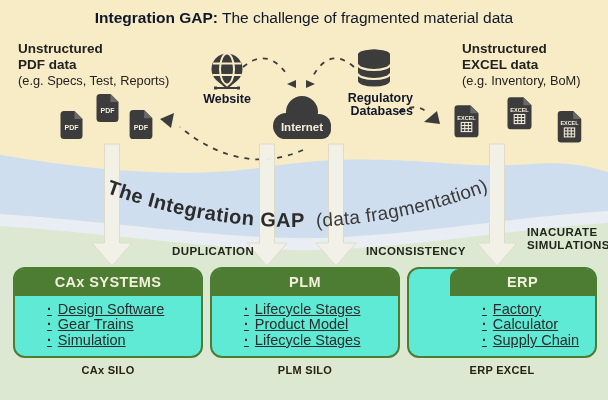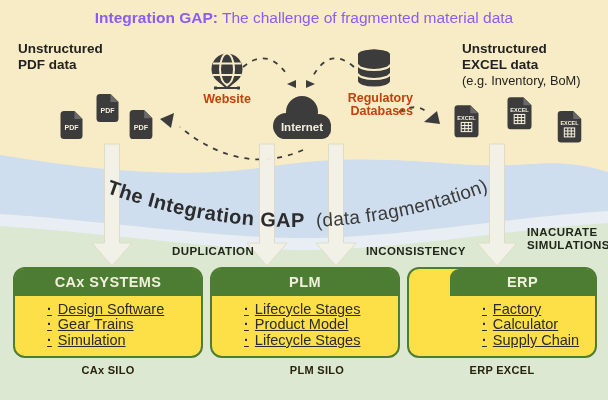--- a/index.html
+++ b/index.html
@@ -5,32 +5,32 @@
   html,body{margin:0;padding:0;}
   body{font-family:"Liberation Sans", sans-serif;}
   #stage{position:relative;width:608px;height:400px;background:#f8ecc6;overflow:hidden;}
   #stage svg{display:block;}
   .abs{position:absolute;}
   
   #bg{position:absolute;left:0;top:0;}
   .band-bold{font-weight:bold;font-size:20px;fill:#2c2c2c;letter-spacing:.5px;}
   .band-reg{font-weight:normal;font-size:19px;fill:#3a3a3a;letter-spacing:.3px;}
   
-  .title{left:0;top:9px;width:608px;text-align:center;font-size:15.5px;color:#8b5cf6;}
+  .title{left:0;top:9px;width:608px;text-align:center;font-size:15.5px;color:#0f172a;}
   .title .b{font-weight:bold;}
   
   .src-head{color:#222;line-height:16px;font-size:13.5px;}
   .src-head .bold{font-weight:bold;}
   .src-head .sub{font-weight:normal;font-size:12.8px;line-height:15px;}
   
-  .net-label{text-align:center;font-weight:bold;font-size:12.5px;color:#c2410c;line-height:13px;}
+  .net-label{text-align:center;font-weight:bold;font-size:12.5px;color:#0f172a;line-height:13px;}
   
   .gap-label{font-weight:bold;font-size:11.5px;color:#20261a;letter-spacing:.4px;line-height:13px;}
   
-  .silo-box{position:absolute;top:267px;width:190px;height:91px;background:#fde047;border:2px solid #4c7d33;border-radius:12px;box-sizing:border-box;}
+  .silo-box{position:absolute;top:267px;width:190px;height:91px;background:#5eead4;border:2px solid #4c7d33;border-radius:12px;box-sizing:border-box;}
   .silo-header{background:#4c7d33;color:#f2efdd;font-weight:bold;font-size:14.5px;text-align:center;padding:5px 0 6px 0;border-radius:9px 9px 0 0;letter-spacing:.4px;}
   .silo-items{padding:6px 0 0 32px;font-size:14.5px;color:#2b2b2b;line-height:15.4px;text-decoration:underline;}
   .silo-item::before{content:"\00B7";padding-right:6px;font-weight:bold;}
   .silo-label{position:absolute;top:364px;width:190px;text-align:center;font-weight:bold;font-size:11px;color:#29220f;letter-spacing:.3px;}
   
   .doc-label{font-weight:bold;fill:#f6f0dc;}
   .cloud-label{font-weight:bold;font-size:11.5px;fill:#f3eedd;}
 </style>
 </head>
 <body>
@@ -77,20 +77,21 @@
     </text>
   </svg>
 
   <div class="abs title">
     <span class="b">Integration GAP:</span><span> The challenge of fragmented material data</span>
   </div>
 
   <div class="abs src-head" style="left:18px;top:41px;">
     <div class="bold">Unstructured</div>
     <div class="bold">PDF data</div>
+    <div class="sub">(e.g. Specs, Test, Reports)</div>
   </div>
 
   <div class="abs src-head" style="left:462px;top:41px;">
     <div class="bold">Unstructured</div>
     <div class="bold">EXCEL data</div>
     <div class="sub">(e.g. Inventory, BoM)</div>
   </div>
 
   <div class="abs" style="left:206px;top:50px;">
     <svg width="42" height="44" viewBox="0 0 42 44">
@@ -221,16 +222,16 @@
   <div class="silo-box" style="left:407px;padding-left:41px;">
     <div class="silo-header">ERP</div>
     <div class="silo-items">
       <div class="silo-item">Factory</div>
       <div class="silo-item">Calculator</div>
       <div class="silo-item">Supply Chain</div>
     </div>
   </div>
 
   <div class="silo-label" style="left:13px;">CAx SILO</div>
-  <div class="silo-label" style="left:222px;">PLM SILO</div>
+  <div class="silo-label" style="left:210px;">PLM SILO</div>
   <div class="silo-label" style="left:407px;">ERP EXCEL</div>
 
 </div>
 
 </body></html>

